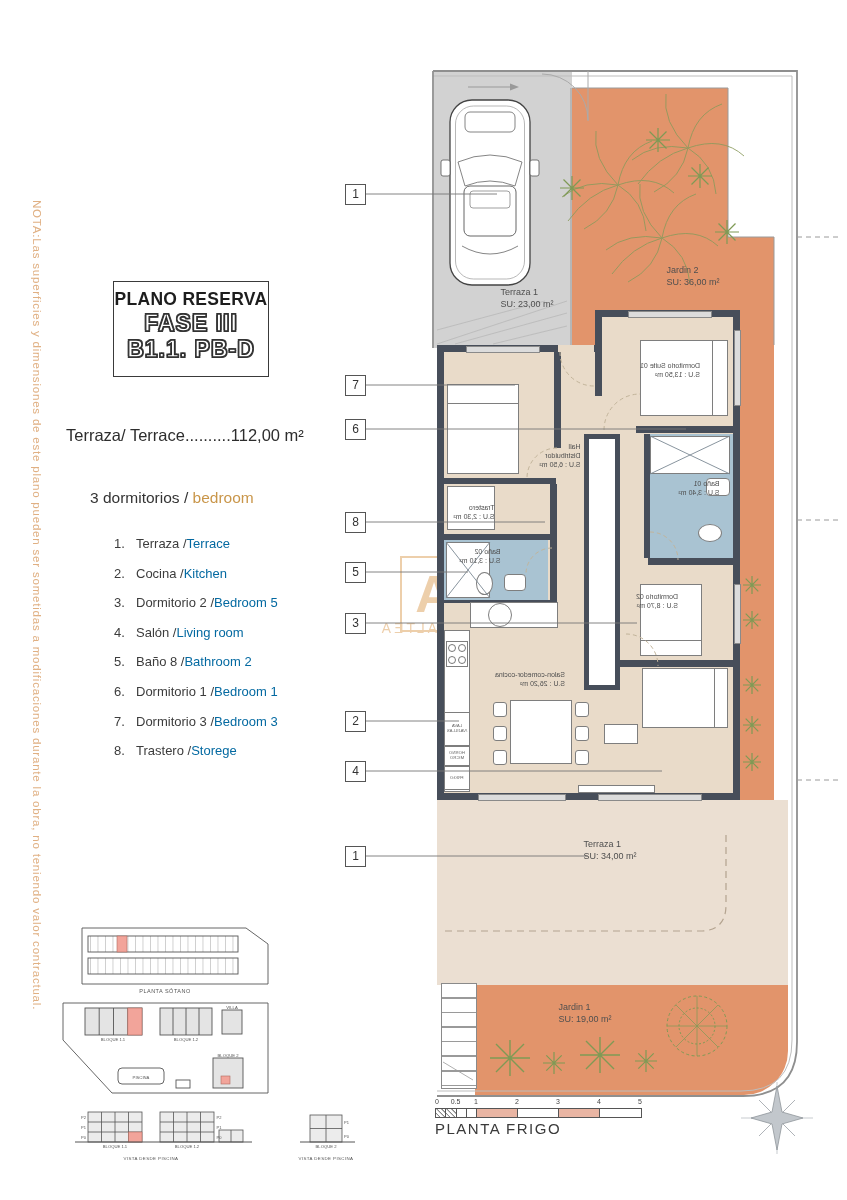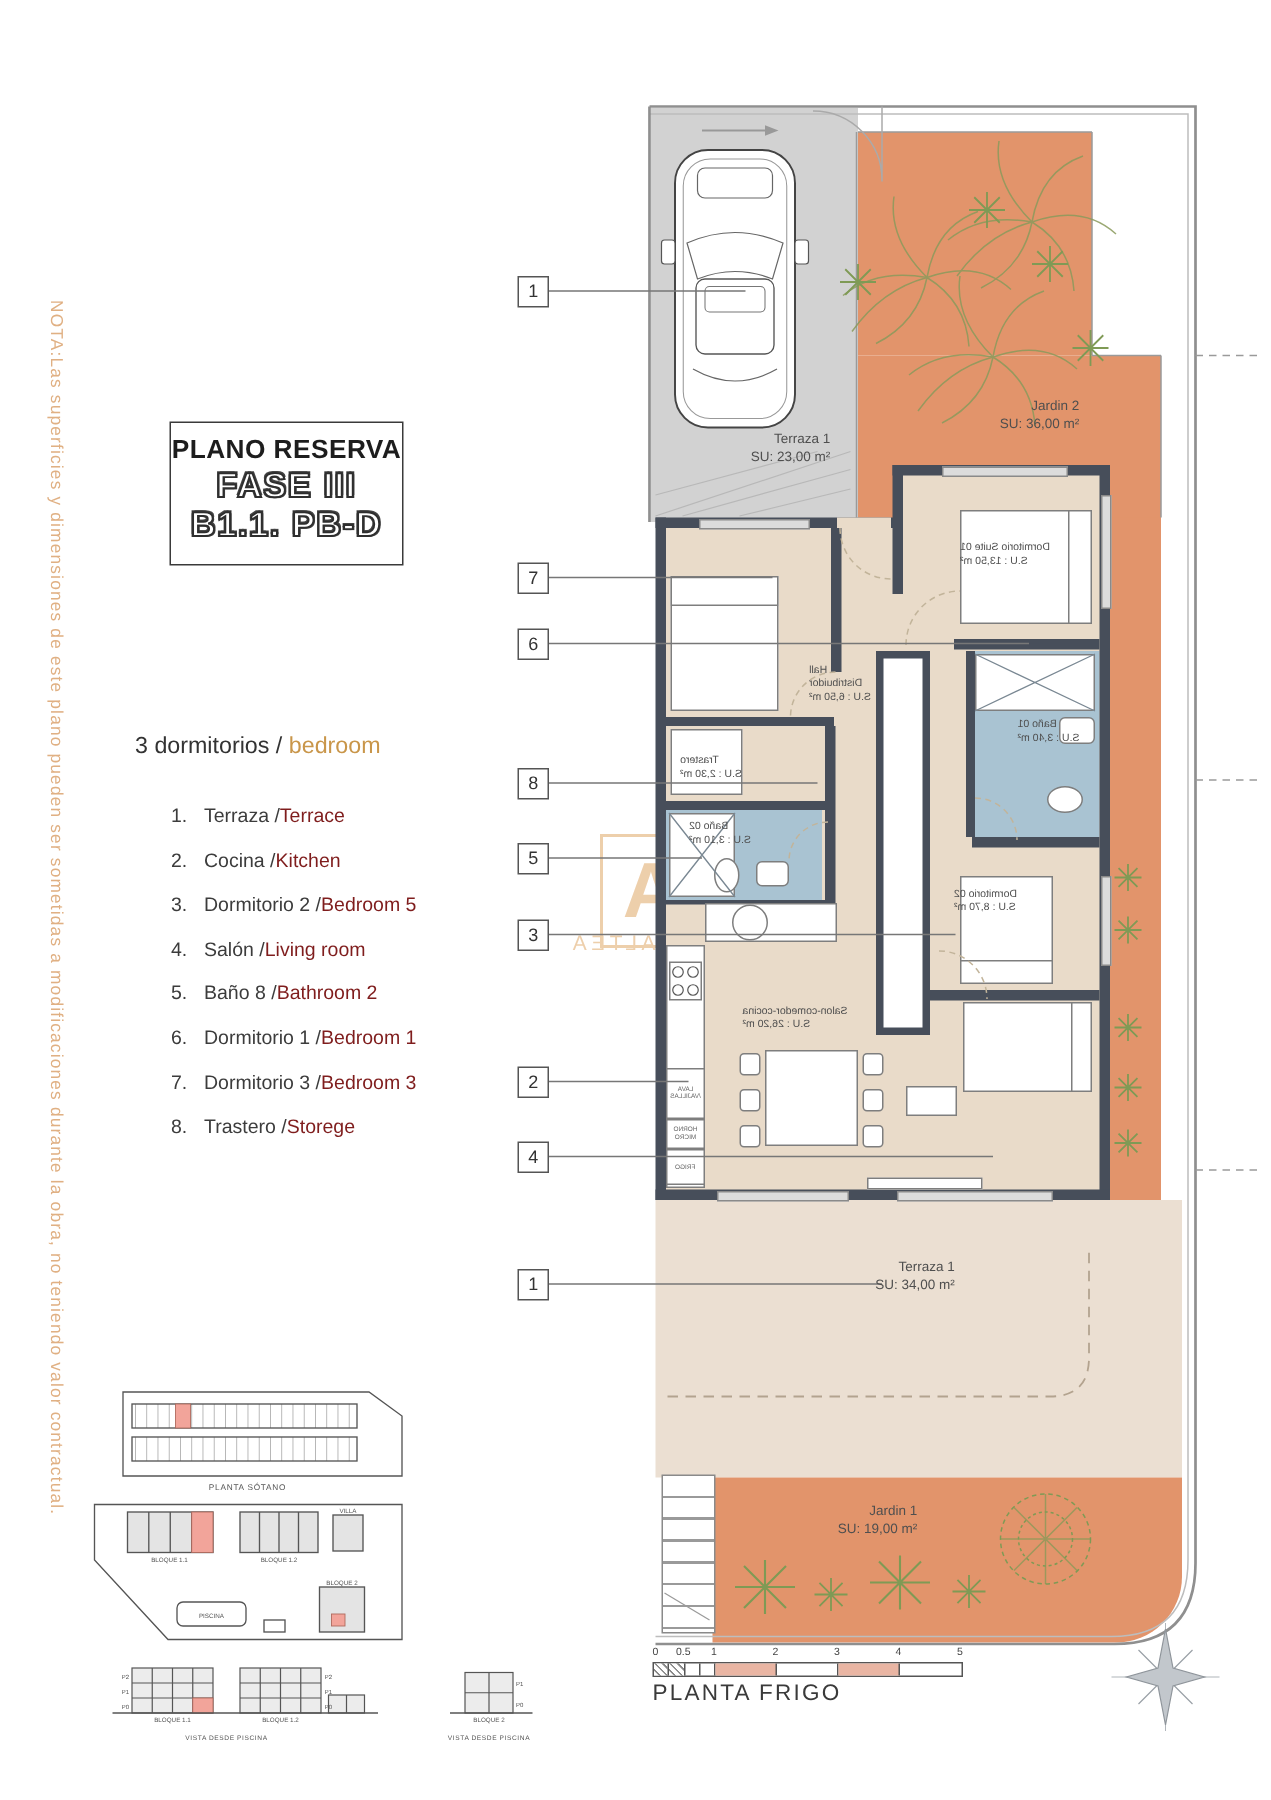--- a/index.html
+++ b/index.html
@@ -4,21 +4,21 @@
 <style>
   html,body{margin:0;padding:0}
   body{width:847px;height:1200px;position:relative;background:#fff;overflow:hidden;
        font-family:"Liberation Sans",sans-serif;-webkit-font-smoothing:antialiased}
   .abs{position:absolute;box-sizing:border-box}
   .wall{position:absolute;background:#474e5a}
   .beige{position:absolute;background:#e9dbc9}
   .blue{position:absolute;background:#a9c3d2}
   .furn{position:absolute;background:#fff;border:1px solid #7e7e7e;box-sizing:border-box}
   .win{position:absolute;background:#dcdcdc;border:1px solid #8a8a8a;box-sizing:border-box}
-  .plabel{position:absolute;transform:translate(-50%,-50%);text-align:right;color:#4f4f4f;
+  .plabel{position:absolute;transform:translate(-50%,-50%);text-align:left;color:#4f4f4f;
           line-height:1.3;white-space:nowrap;z-index:6}
   .plabel.mir{transform:translate(-50%,-50%) scaleX(-1)}
   .sm{font-size:7px}
   .md{font-size:9px}
   .tag{position:absolute;width:21px;height:21px;background:#fff;border:1.4px solid #555;
        box-sizing:border-box;font-size:12px;color:#333;display:flex;align-items:center;
        justify-content:center;z-index:7;left:345px}
   .nota{position:absolute;left:31px;top:200px;height:840px;writing-mode:vertical-rl;
         text-orientation:sideways;font-size:11.5px;letter-spacing:.8px;color:#e0b083}
   .titlebox{position:absolute;left:113px;top:281px;width:154px;height:87px;
@@ -27,21 +27,21 @@
   .outline{font-size:23px;font-weight:800;line-height:26px;letter-spacing:1px;color:#fff;
            -webkit-text-stroke:1.3px #2e2e2e;
            text-shadow:-1px -1px 0 #444,1px -1px 0 #444,-1px 1px 0 #444,1px 1px 0 #444}
   .summary{position:absolute;left:66px;top:422px;font-size:16.5px;line-height:26px;color:#2d2d2d}
   .heading{position:absolute;left:90px;top:489px;font-size:15.5px;color:#333}
   .heading .hl{color:#c9964a}
   .legend{position:absolute;left:114px;top:536px;font-size:13px;color:#3c3c3c;
           display:flex;flex-direction:column;gap:14.6px}
   .legend .row{display:flex}
   .legend .num{width:22px}
-  .legend .en{color:#7f1d1d}
+  .legend .en{color:#0369a1}
   .steps{position:absolute;left:441px;top:983px;width:34px;height:104px;
          background:repeating-linear-gradient(180deg,#fff 0 13px,#9a9a9a 13px 14.6px);
          border:1.2px solid #8a8a8a;z-index:3}
   .watermark{z-index:8;opacity:.55}
   .wm-box{position:absolute;left:400px;top:556px;width:64px;height:72px;
           border:2.5px solid #e0a868;color:#e0a868;font-size:52px;font-weight:700;
           display:flex;align-items:center;justify-content:center}
   .wm-text{position:absolute;left:376px;top:620px;width:120px;text-align:center;font-size:14px;
            letter-spacing:3px;color:#e0a868;transform:scaleX(-1)}
   .appl{position:absolute;background:#fff;border:1px solid #7e7e7e;box-sizing:border-box;
@@ -62,20 +62,21 @@
 
 <div class="nota">NOTA:Las superficies y dimensiones de este plano pueden ser sometidas a modificaciones durante la obra, no teniendo valor contractual.</div>
 
 <div class="titlebox">
   <div class="t1">PLANO RESERVA</div>
   <div class="outline">FASE III</div>
   <div class="outline">B1.1. PB-D</div>
 </div>
 
 <div class="summary">
+  <div>Terraza/ Terrace..........112,00 m²</div>
 </div>
 
 <div class="heading">
   <span>3 dormitorios / </span><span class="hl">bedroom</span>
 </div>
 
 <div class="legend">
   <div class="row">
       <span class="num">1.</span>
       <span>Terraza / </span>

